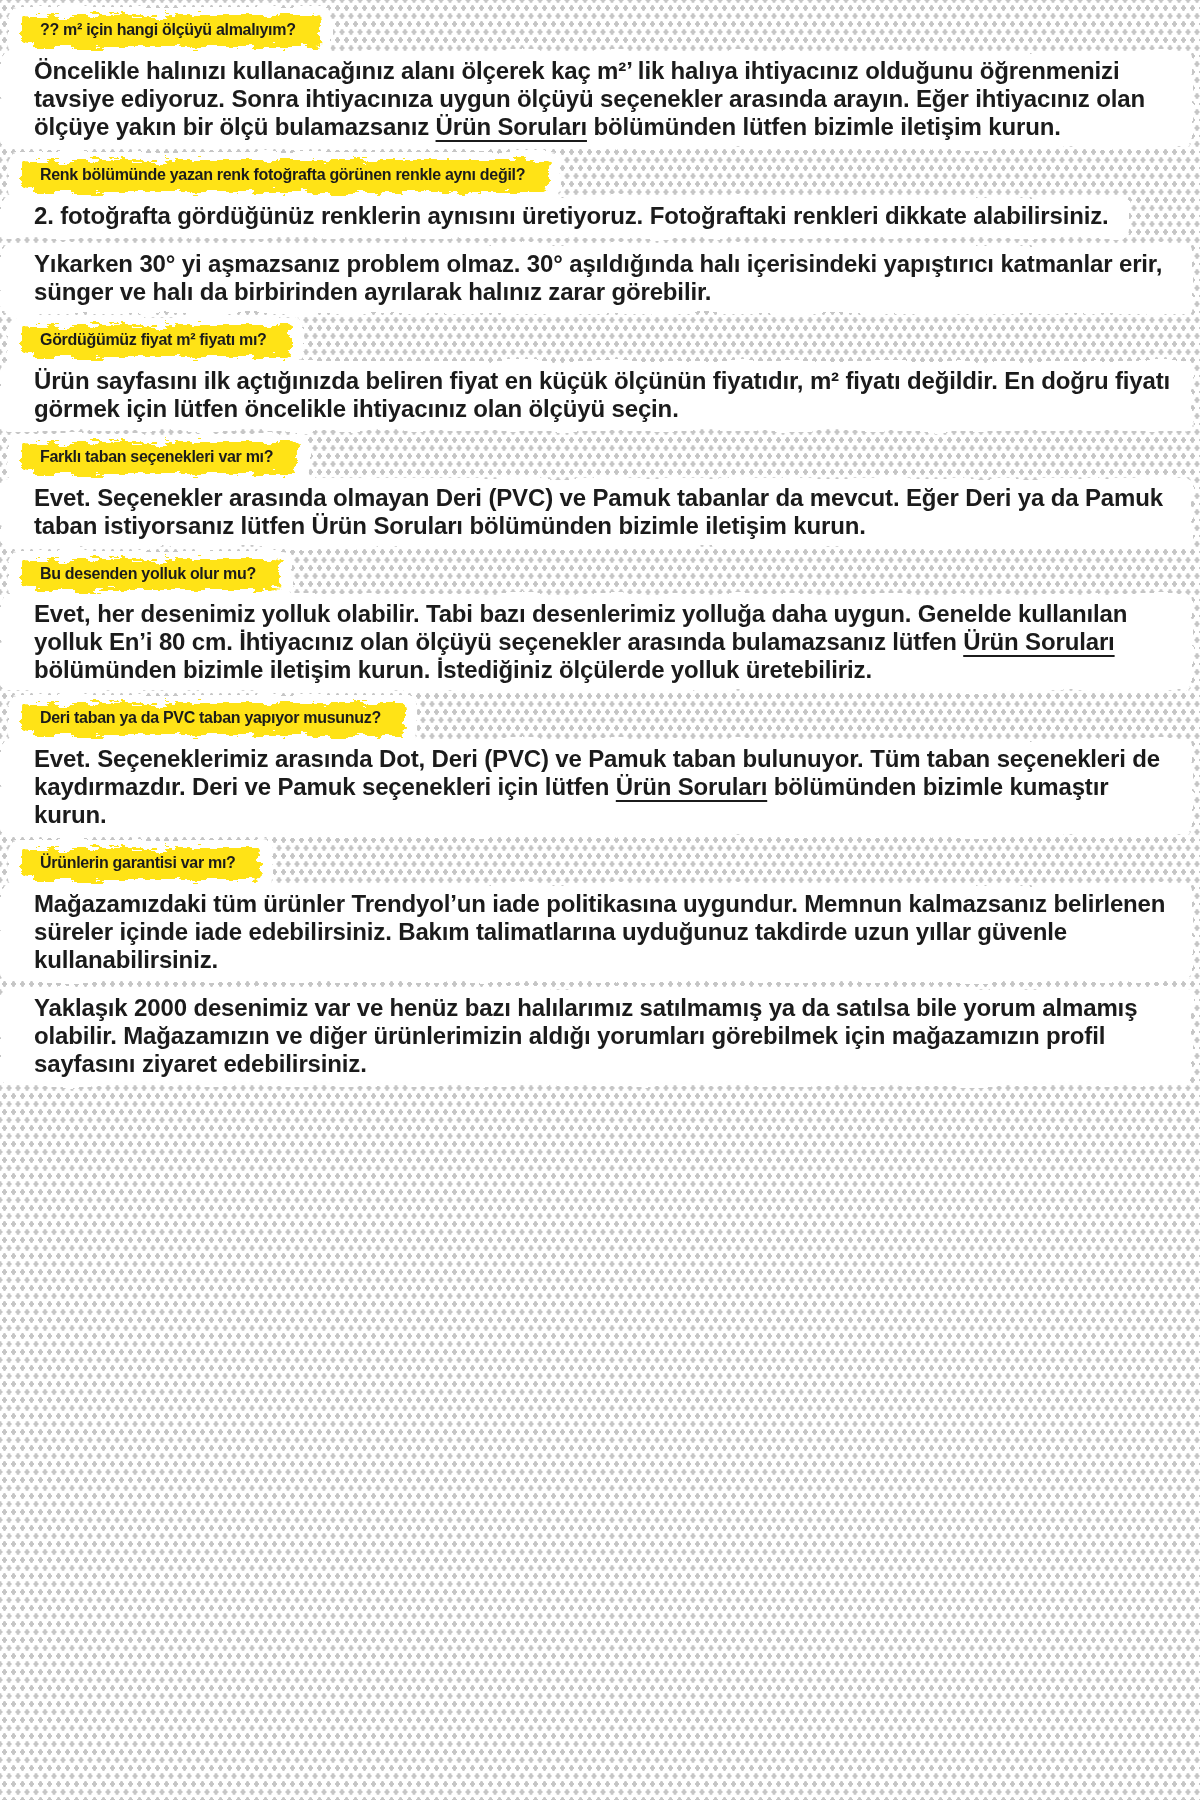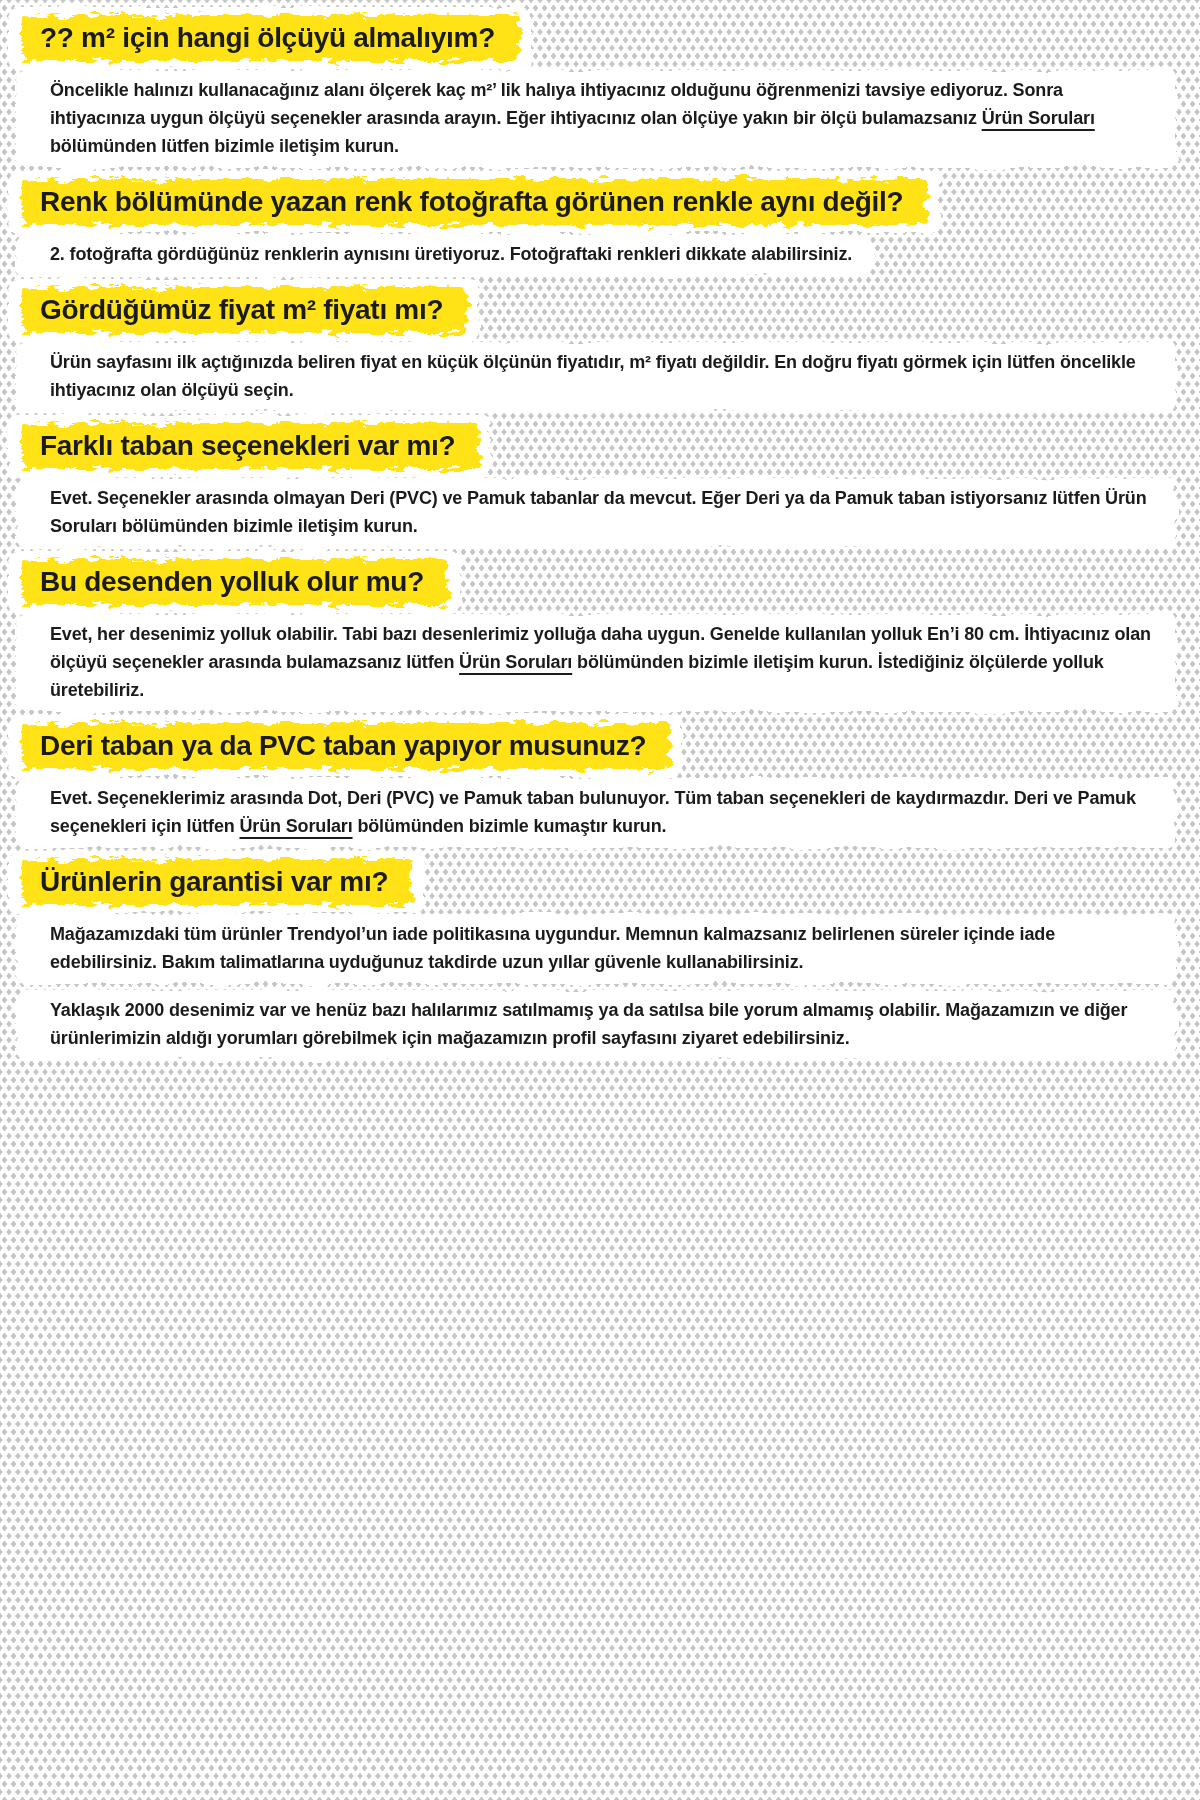--- a/index.html
+++ b/index.html
@@ -32,21 +32,21 @@
   .faq-section{
     position:relative;
     margin:0 0 20px 0;
   }
   
   .question{
     position:relative;
     z-index:0;
     margin:0 0 11px 0;
     width:fit-content;
-    font-size:28px;
+    font-size:16px;
     font-weight:800;
     letter-spacing:-0.3px;
     color:var(--ink);
     line-height:1.18;
   }
   .question::before{            
     content:"";
     position:absolute;
     left:-26px;right:-22px;top:-9px;bottom:-9px;
     background:var(--paper);
@@ -65,24 +65,24 @@
     left:-12px;right:-10px;top:-1px;bottom:-1px;
     background:var(--hl);
     border-radius:6px;
     filter:url(#rough-yellow);
     z-index:-1;
   }
   
   .answer{
     position:relative;
     z-index:0;
-    margin:16px;
+    margin:0;
     width:fit-content;
     max-width:1138px;
-    font-size:18px;
+    font-size:24px;
     line-height:28px;
     font-weight:600;
     letter-spacing:-0.15px;
     color:var(--ink);
   }
   .answer::before{              
     content:"";
     position:absolute;
     left:-34px;right:-20px;top:-6px;bottom:-8px;
     background:var(--paper);
@@ -127,20 +127,21 @@
   <section class="faq-section">
     <h2 class="question">
       <span class="q-hl">
         <span class="q-text">Renk bölümünde yazan renk fotoğrafta görünen renkle aynı değil?</span>
       </span>
     </h2>
     <p class="answer"><span>2. fotoğrafta gördüğünüz renklerin aynısını üretiyoruz. Fotoğraftaki renkleri dikkate alabilirsiniz.</span></p>
   </section>
 
   <section class="faq-section">
+    <p class="answer"><span>Yıkarken 30° yi aşmazsanız problem olmaz. 30° aşıldığında halı içerisindeki yapıştırıcı katmanlar erir, sünger ve halı da birbirinden ayrılarak halınız zarar görebilir.</span></p>
   </section>
 
   <section class="faq-section">
     <h2 class="question">
       <span class="q-hl">
         <span class="q-text">Gördüğümüz fiyat m² fiyatı mı?</span>
       </span>
     </h2>
     <p class="answer"><span>Ürün sayfasını ilk açtığınızda beliren fiyat en küçük ölçünün fiyatıdır, m² fiyatı değildir. En doğru fiyatı görmek için lütfen öncelikle ihtiyacınız olan ölçüyü seçin.</span></p>
   </section>

